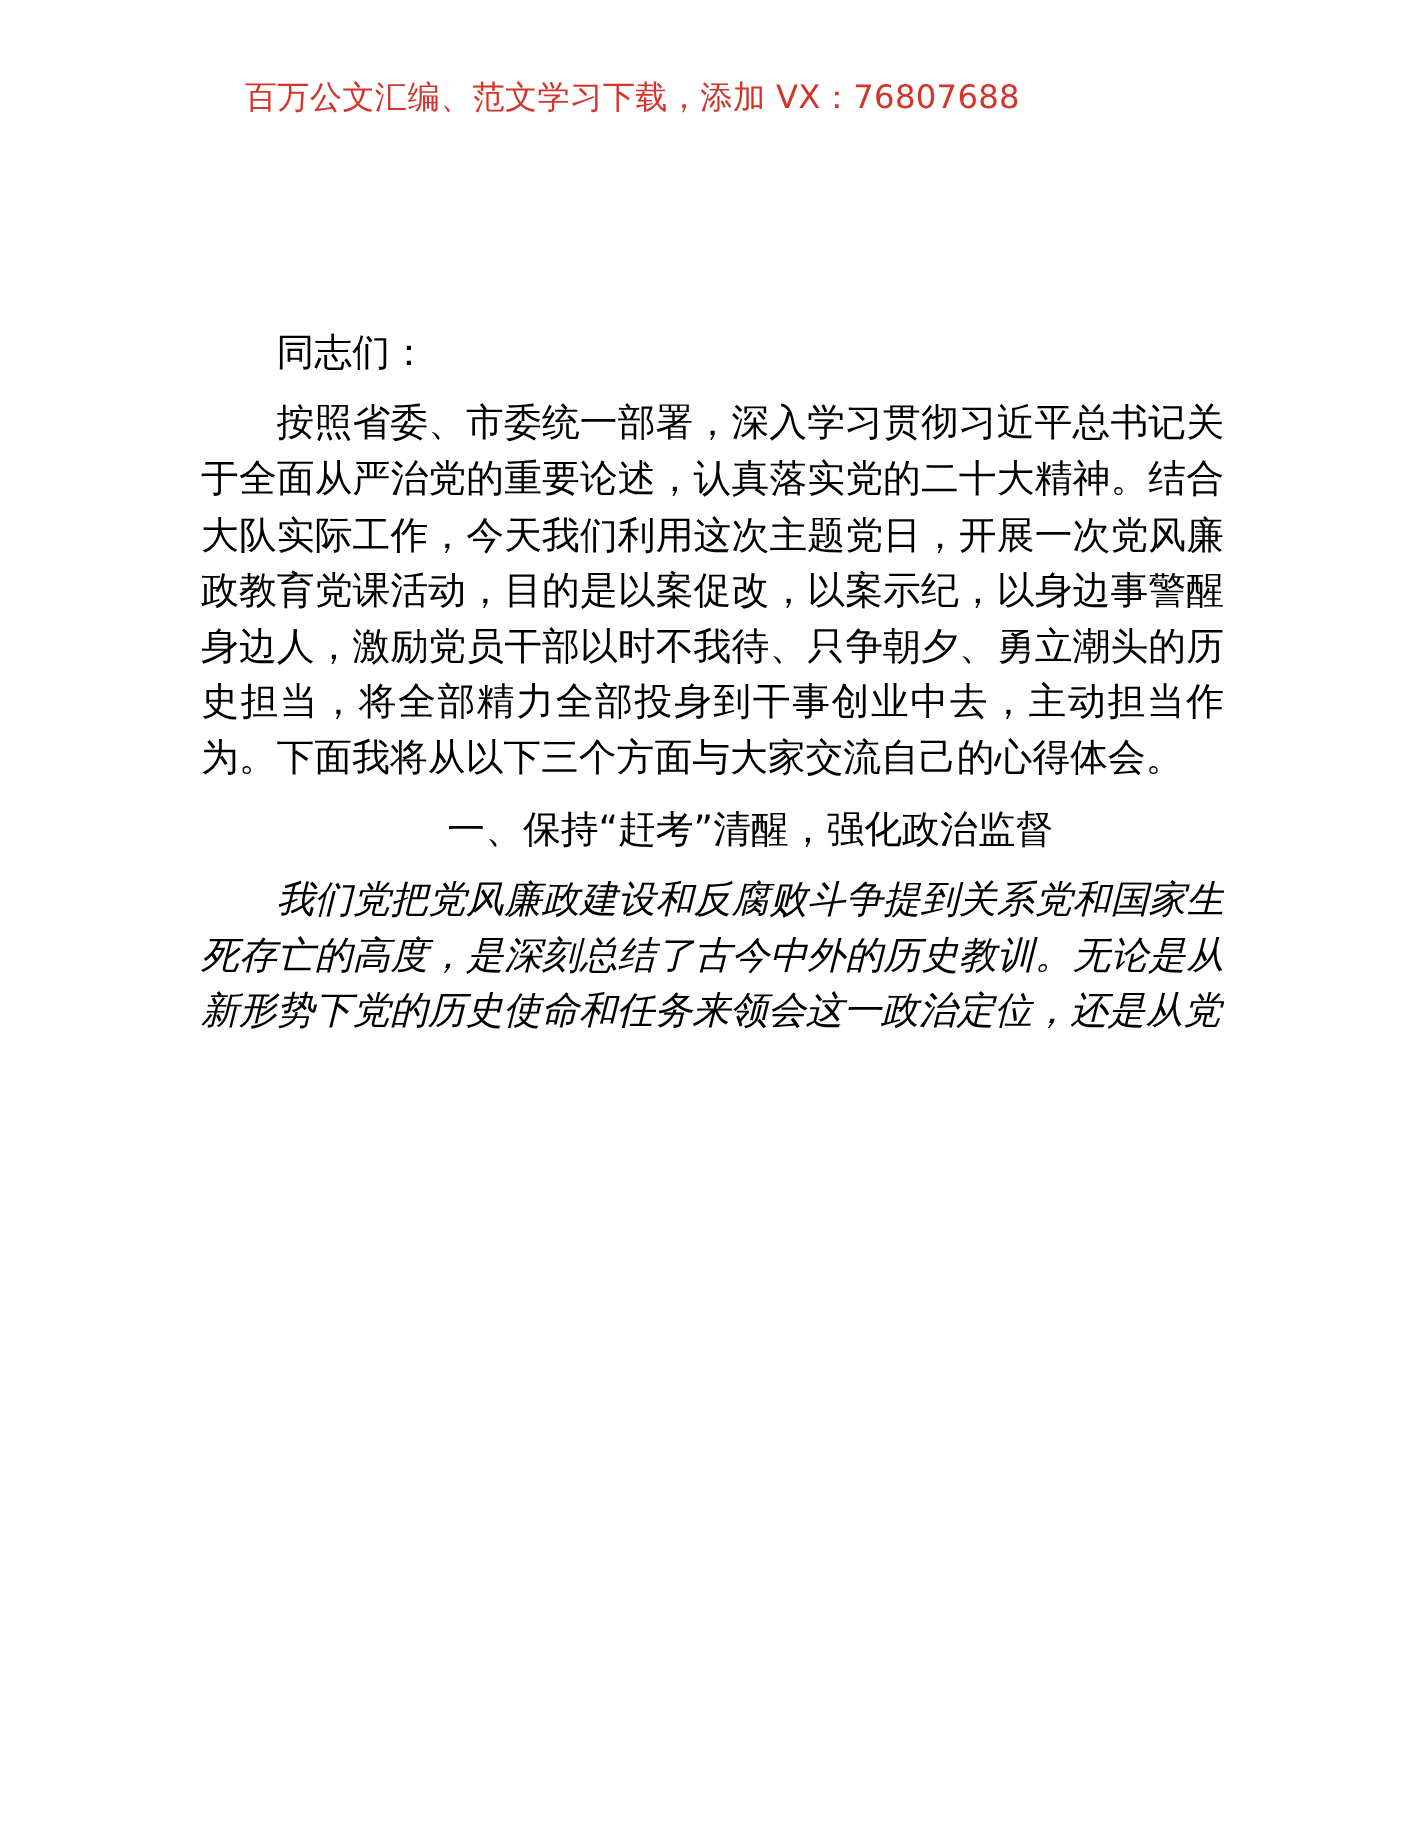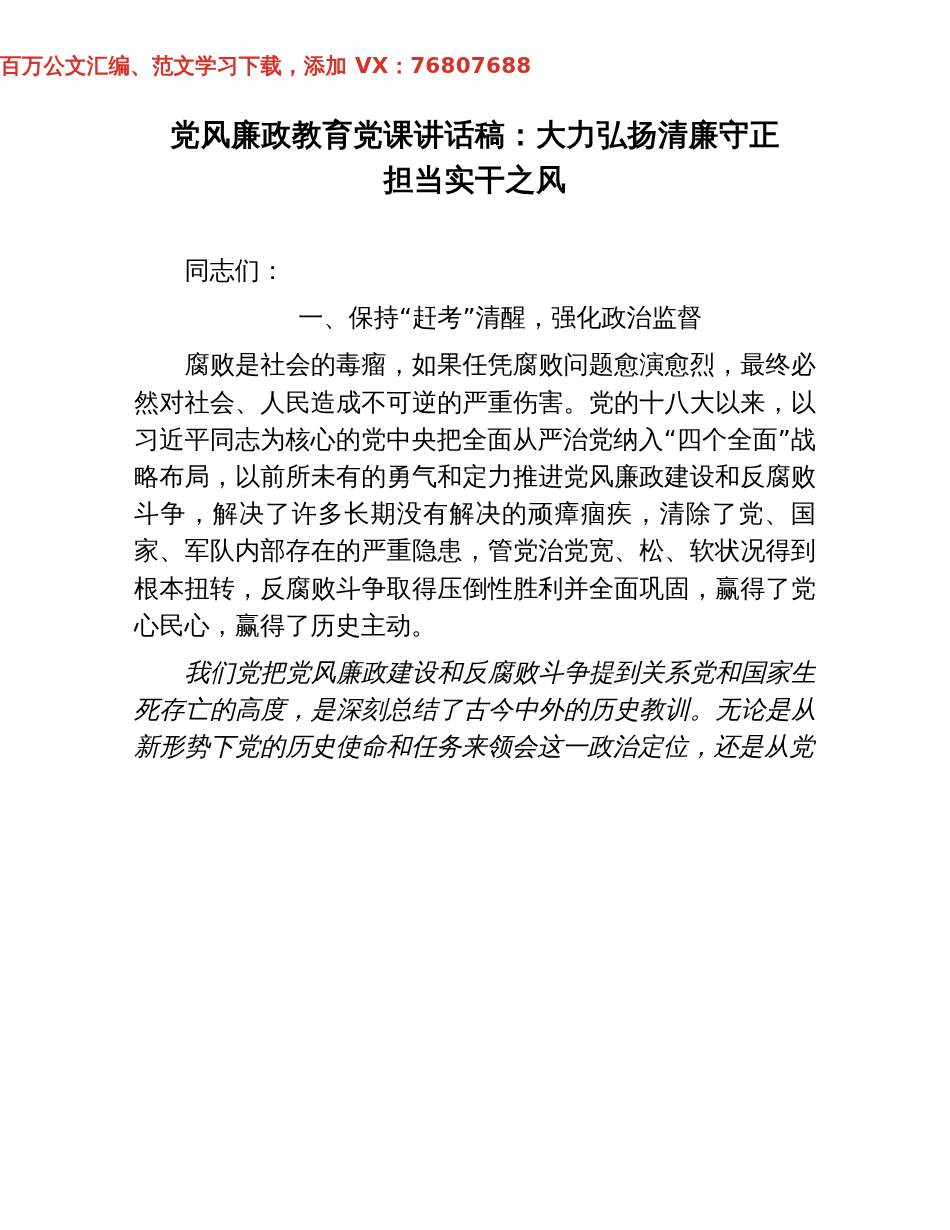--- a/index.html
+++ b/index.html
@@ -22,22 +22,23 @@
     height: 1230px;
     background: #ffffff;
   }
 
   
   .promo-header {
     position: absolute;
     top: 52px;
     left: 0;
     width: 843px;
+    text-align: center;
     font-size: 21.5px;
-    font-weight: 700;
+    font-weight: 400;
     letter-spacing: 0.2px;
     line-height: 28px;
     white-space: nowrap;
   }
 
   
   .doc-title {
     position: absolute;
     top: 112px;
     left: 130px;
@@ -69,50 +70,45 @@
     word-break: break-all;
     font-weight: 400;
   }
 
   p.para + p.para {
     margin-top: 10px;
   }
 
   p.para.salutation {
     text-align: left;
-    margin-top: 36px;
   }
 
   p.para.section-heading {
     text-align: center;
   }
 
   
   .body-block .clip-last {
     max-height: 120px;
     overflow: hidden;
     font-style: italic;
   }
 </style>
 </head>
 <body>
 
 <div class="page">
 
   <div class="promo-header" style="color: rgb(212, 52, 42);">百万公文汇编、范文学习下载，添加 VX：76807688</div>
 
-  <div class="doc-title">
-    <div>党风廉政教育党课讲话稿：大力弘扬清廉守正</div>
-    <div>担当实干之风</div>
-  </div>
 
   <div class="body-block">
     <p class="para salutation">同志们：</p>
 
+    <p class="para">按照省委、市委统一部署，深入学习贯彻习近平总书记关于全面从严治党的重要论述，认真落实党的二十大精神。结合大队实际工作，今天我们利用这次主题党日，开展一次党风廉政教育党课活动，目的是以案促改，以案示纪，以身边事警醒身边人，激励党员干部以时不我待、只争朝夕、勇立潮头的历史担当，将全部精力全部投身到干事创业中去，主动担当作为。下面我将从以下三个方面与大家交流自己的心得体会。</p>
 
     <p class="para section-heading">一、保持“赶考”清醒，强化政治监督</p>
 
-    <p class="para">腐败是社会的毒瘤，如果任凭腐败问题愈演愈烈，最终必然对社会、人民造成不可逆的严重伤害。党的十八大以来，以习近平同志为核心的党中央把全面从严治党纳入“四个全面”战略布局，以前所未有的勇气和定力推进党风廉政建设和反腐败斗争，解决了许多长期没有解决的顽瘴痼疾，清除了党、国家、军队内部存在的严重隐患，管党治党宽、松、软状况得到根本扭转，反腐败斗争取得压倒性胜利并全面巩固，赢得了党心民心，赢得了历史主动。</p>
 
     <p class="para clip-last">我们党把党风廉政建设和反腐败斗争提到关系党和国家生死存亡的高度，是深刻总结了古今中外的历史教训。无论是从新形势下党的历史使命和任务来领会这一政治定位，还是从党</p>
   </div>
 
 </div>
 
 </body></html>

